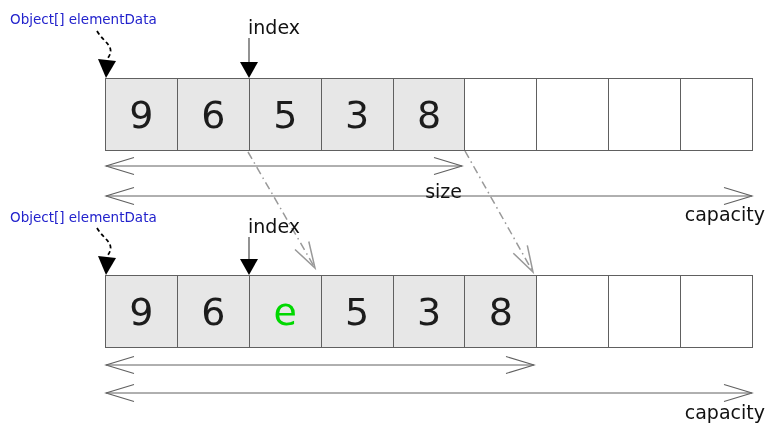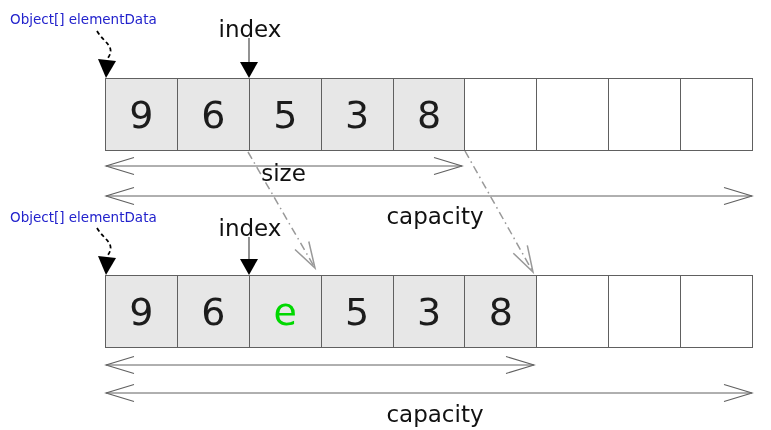--- a/index.html
+++ b/index.html
@@ -18,22 +18,22 @@
   }
   .ptr-label {
     position: absolute;
     color: var(--label-blue, #2222cc);
     font-size: 13.5px;
     white-space: nowrap;
   }
   .lbl {
     position: absolute;
     color: #111111;
-    font-size: 23px;
-    text-align: center;
+    font-size: 19px;
+    text-align: right;
     white-space: nowrap;
   }
   .lbl.green { color: var(--insert-green, #00d800); }
   .array-row {
     position: absolute;
     left: 105px;
     width: 648px;
     height: 73px;
     display: flex;
     box-sizing: border-box;
@@ -133,21 +133,21 @@
     <div class="cell filled">6</div>
     <div class="cell filled">5</div>
     <div class="cell filled">3</div>
     <div class="cell filled">8</div>
     <div class="cell"></div>
     <div class="cell"></div>
     <div class="cell"></div>
     <div class="cell"></div>
   </div>
 
-  <div class="lbl" style="left:105px; top:160px; width:357px;">size</div>
+  <div class="lbl" style="left:105px; top:180px; width:357px;">size</div>
 
   <div class="lbl" style="left:105px; top:203px; width:660px;">capacity</div>
 
   <div class="ptr-label" style="left:10px; top:209px;">Object[] elementData</div>
 
   <div class="lbl" style="left:200px; top:215px; width:100px;">index</div>
 
   <div class="array-row" style="top:275px;">
     <div class="cell filled">9</div>
     <div class="cell filled">6</div>

